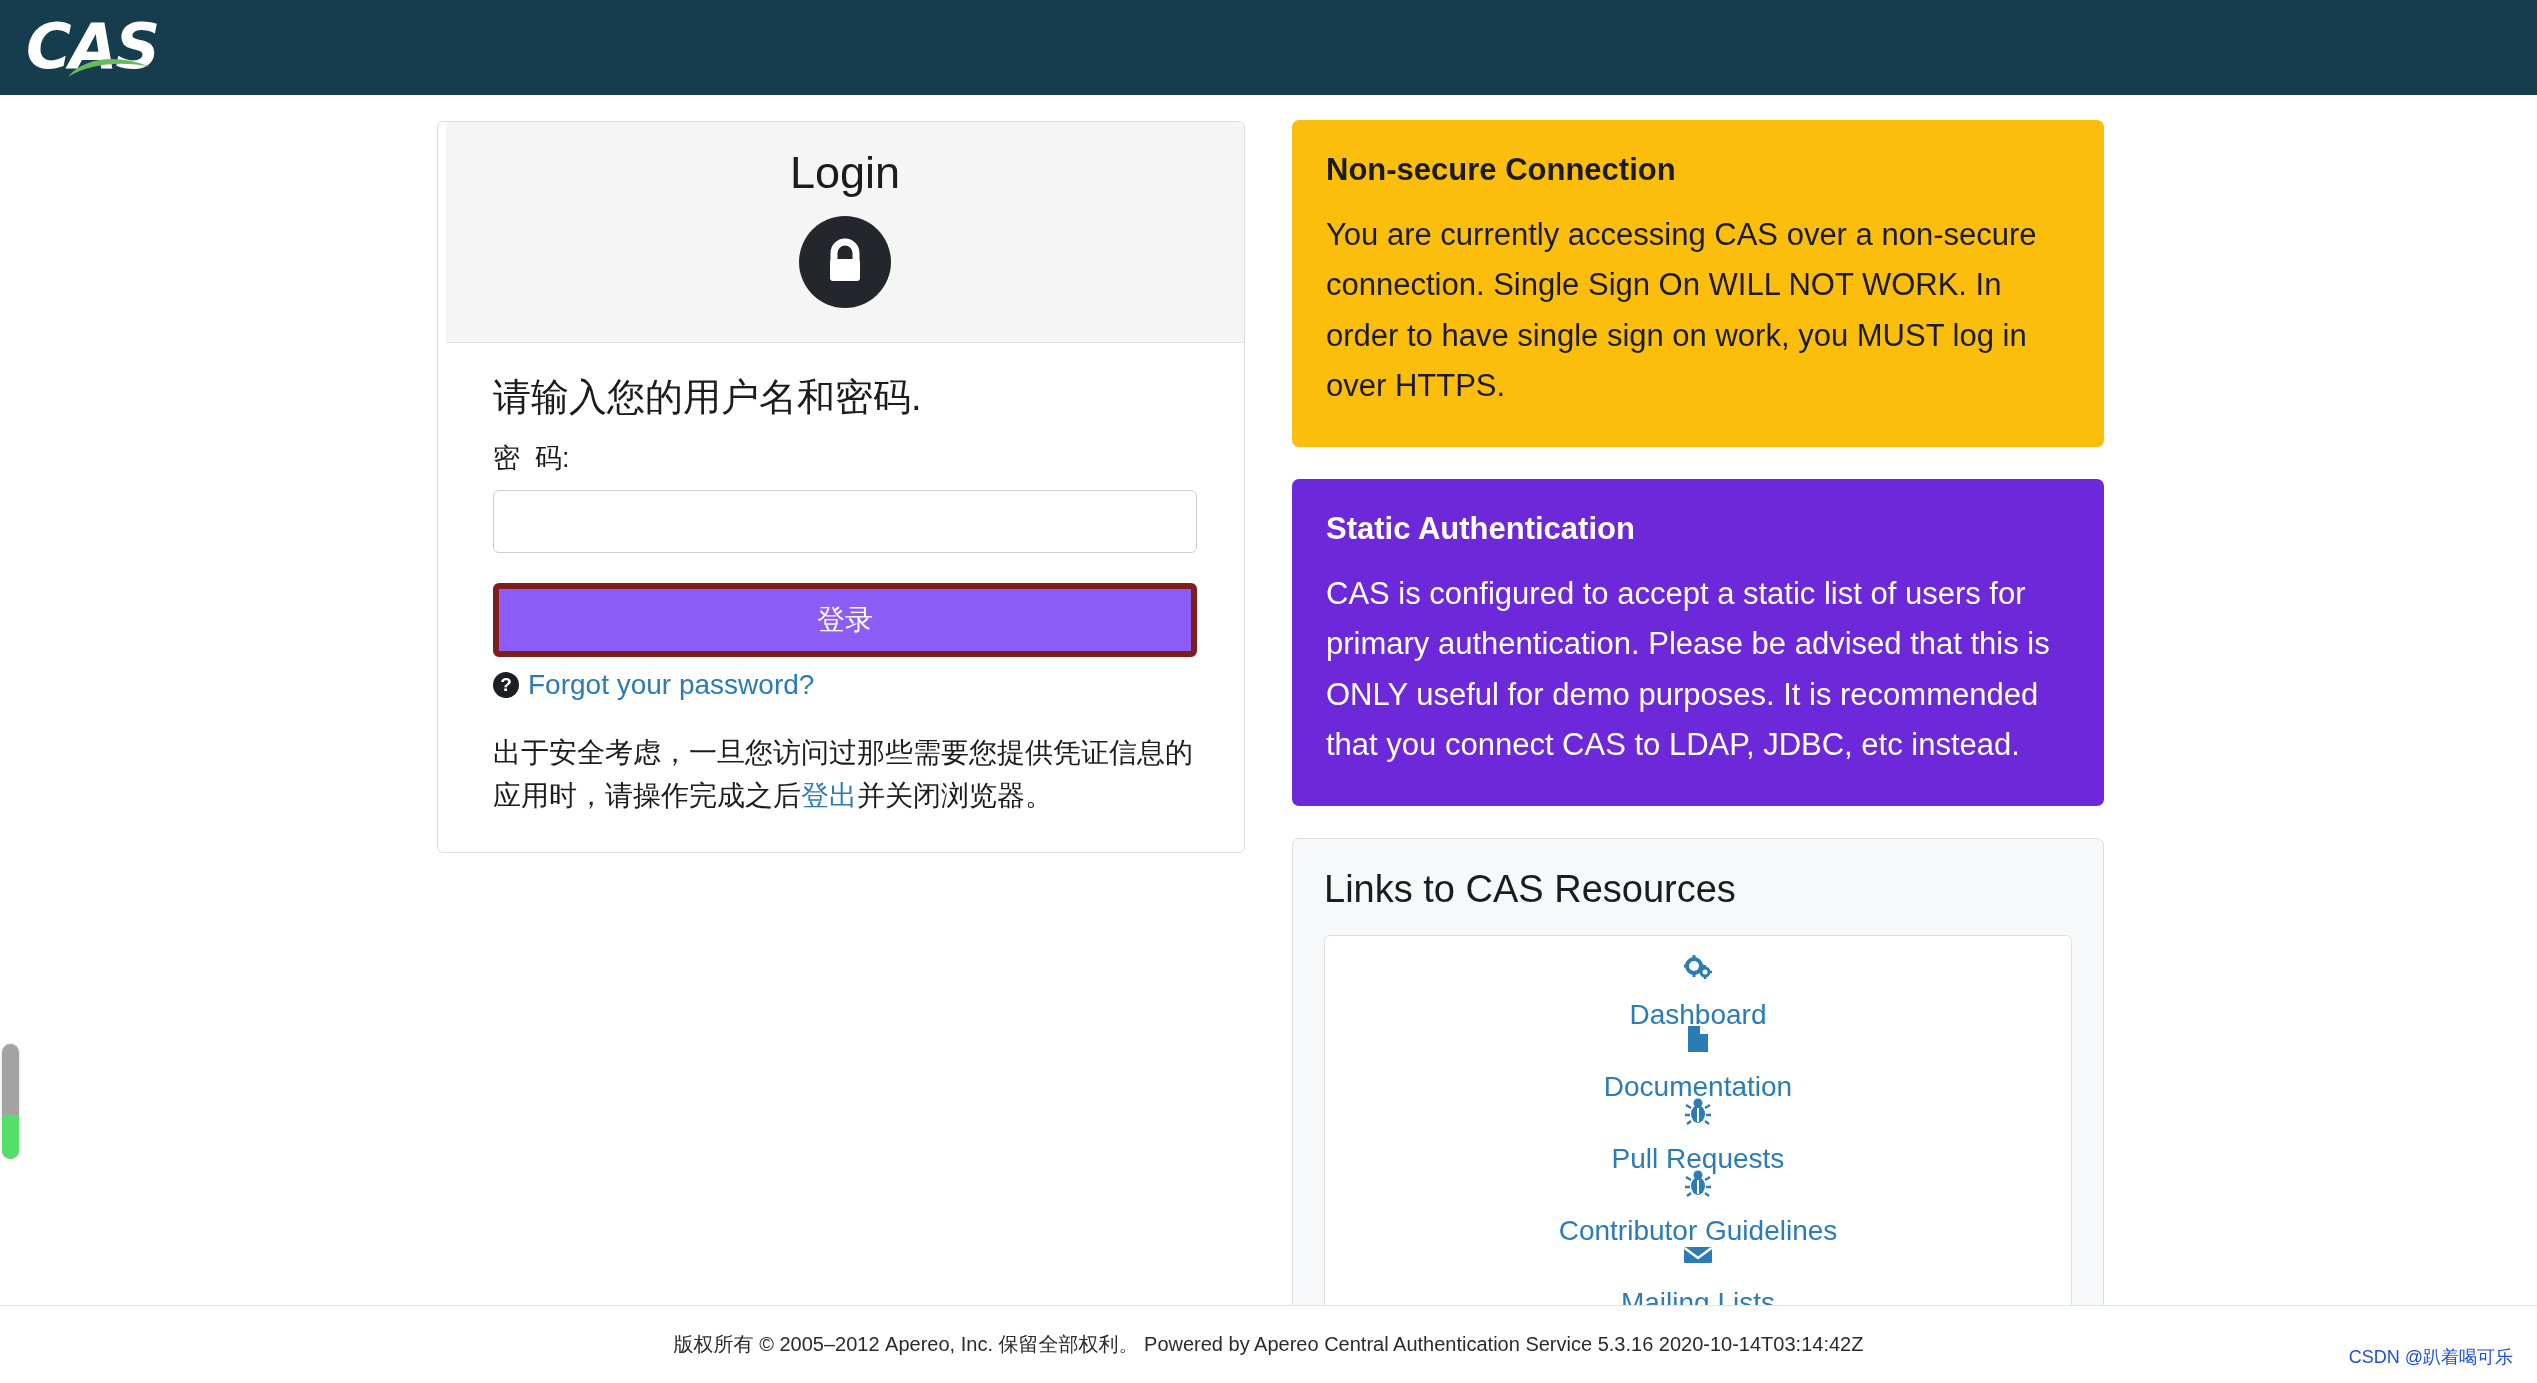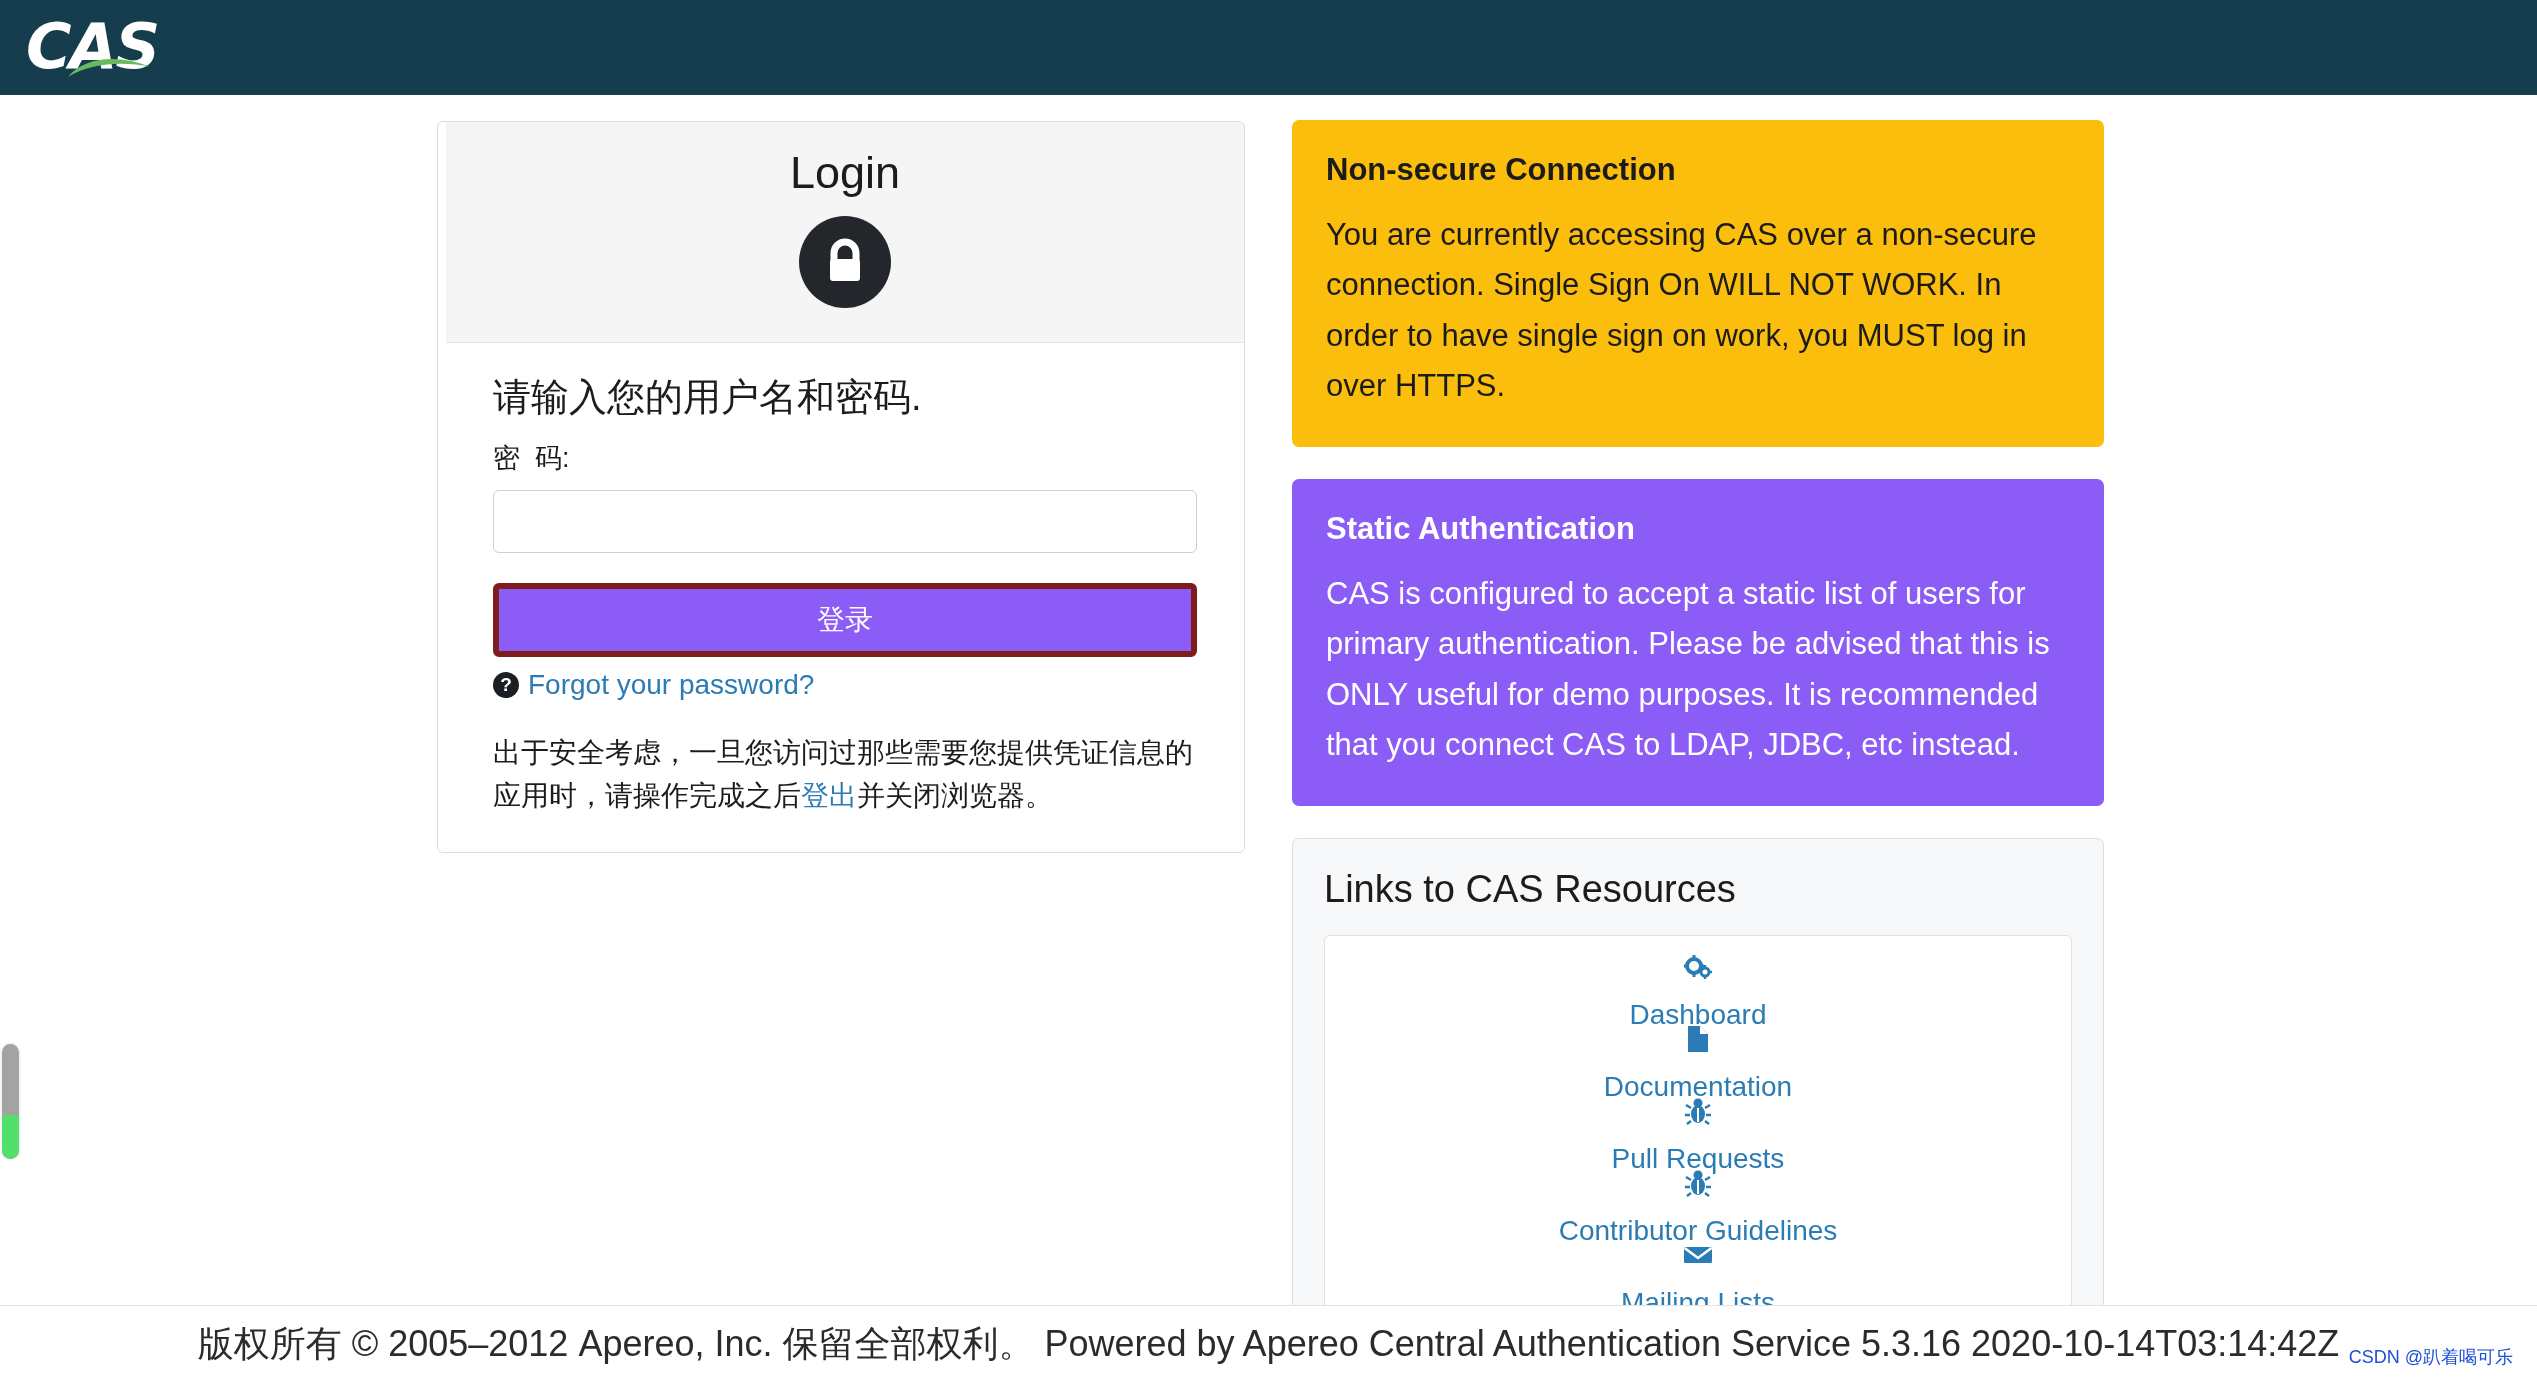--- a/index.html
+++ b/index.html
@@ -83,21 +83,21 @@
   .notice {
     margin-top: 30px; font-size: 28px; color: #1c1c1c; line-height: 1.55;
   }
   .notice a { color: #2b7cb5; text-decoration: none; }
 
   
   .right-col { position: absolute; left: 1292px; top: 120px; width: 812px; }
 
   .panel { border-radius: 7px; padding: 31px 34px 36px 34px; margin-bottom: 32px; }
   .panel-warn { background: #fcbe0c; }
-  .panel-info { background: #8b5cf6; }
+  .panel-info { background: #6d28d9; }
   .panel h3 { font-size: 31px; font-weight: bold; margin-bottom: 22px; line-height: 1.2; }
   .panel p { font-size: 31px; line-height: 1.62; }
   .panel-warn h3, .panel-warn p { color: #1b1b1b; }
   .panel-info h3, .panel-info p { color: #ffffff; }
 
   .res-card {
     background: #f7f8fa; border: 1px solid #dedede; border-radius: 7px;
     padding: 30px 31px 34px 31px; margin-top: 3px;
   }
   .res-title {
@@ -116,21 +116,21 @@
   .res-item:last-child { border-bottom: none; flex-direction: column; }
   .res-item .ico { width: 30px; height: 30px; display: flex; align-items: center; justify-content: center; flex: 0 0 auto; }
   .res-item .lbl { font-size: 28px; color: #2b7cb5; }
 
   
   .footer {
     position: absolute; left: 0; bottom: 0; width: 2537px; height: 78px;
     border-top: 1px solid #e2e2e2; background: #ffffff;
     display: flex; align-items: center; justify-content: center;
   }
-  .footer-text { font-size: 36px; color: #2b2b2b; white-space: pre; }
+  .footer-text { font-size: 20px; color: #2b2b2b; white-space: pre; }
   .watermark {
     position: absolute; right: 24px; bottom: 14px;
     font-size: 18px; color: #1d4ed8; margin-left: 32px;
   }
 
   
   .scroll-pill {
     position: absolute; left: 2px; top: 1044px; width: 17px; height: 115px;
     border-radius: 9px; background: #a3a3a3; overflow: hidden;
     box-shadow: 0 0 3px rgba(0,0,0,.18);

